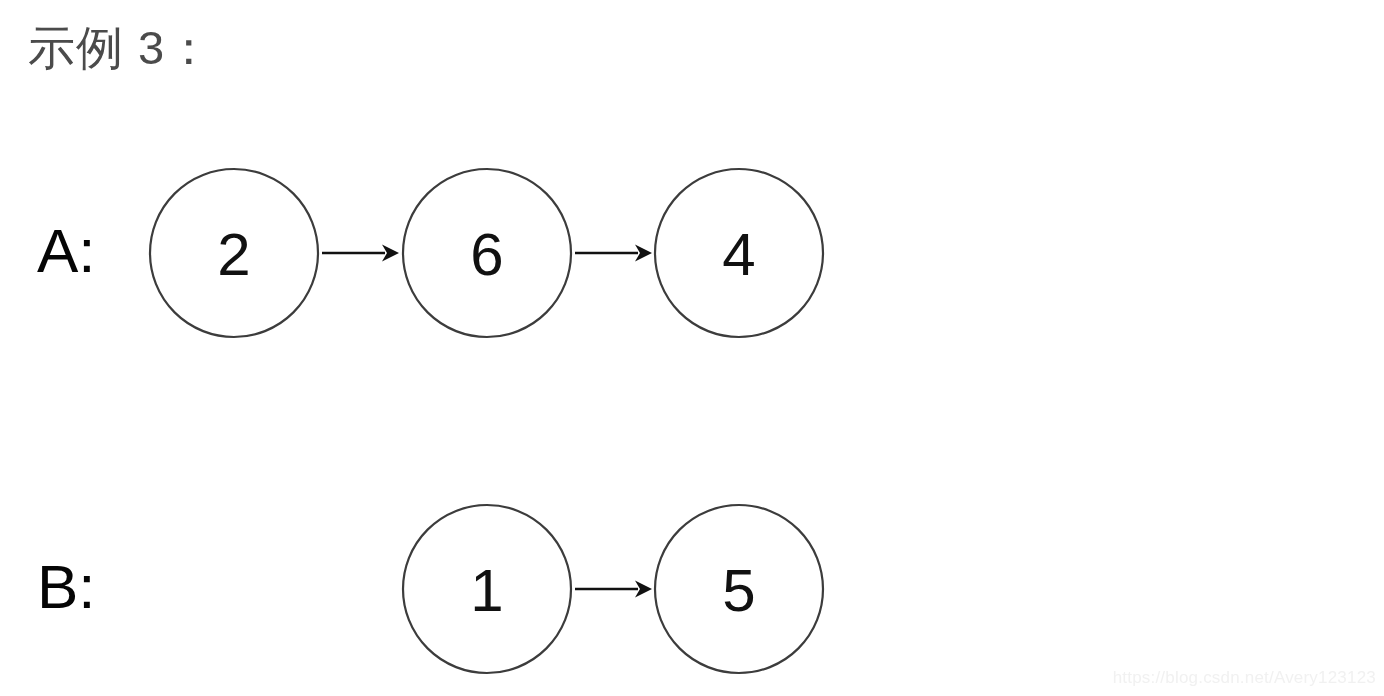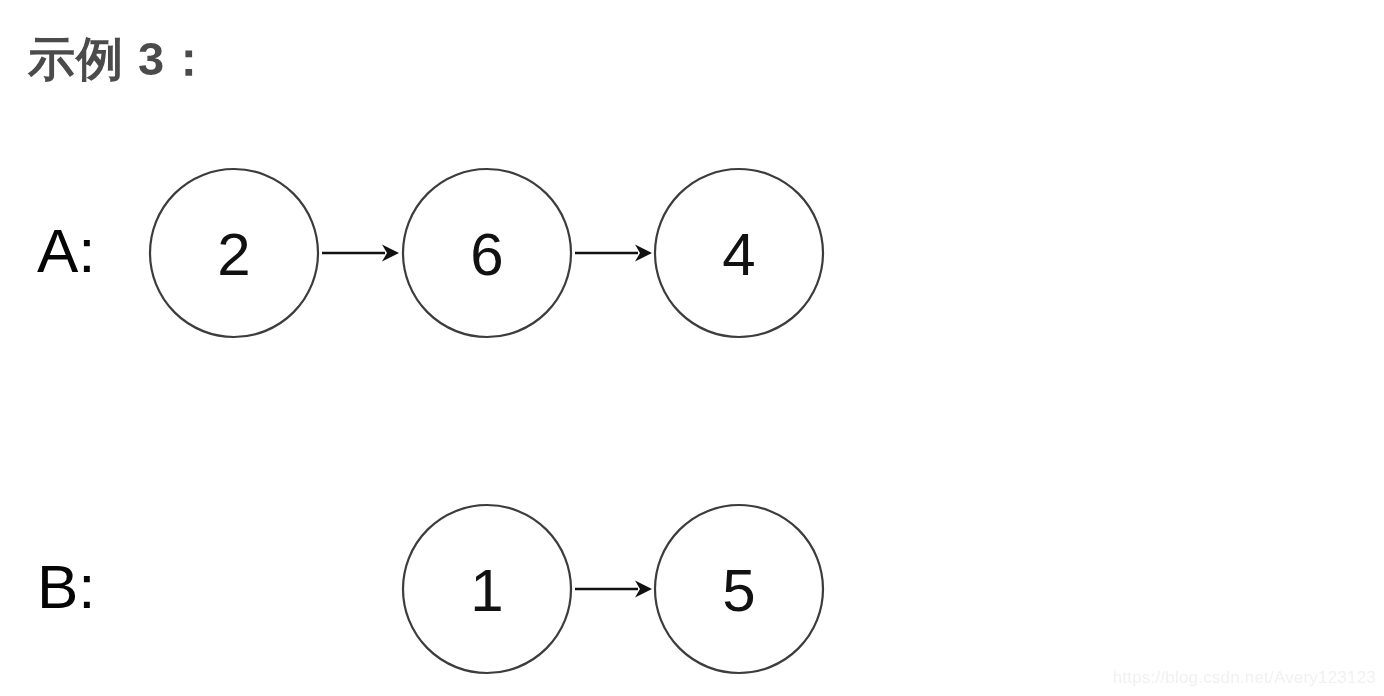--- a/index.html
+++ b/index.html
@@ -21,23 +21,23 @@
     left: 0;
     top: 0;
     width: 1384px;
     height: 696px;
   }
 
   
   .title {
     position: absolute;
     left: 28px;
-    top: 31px;
+    top: 20px;
     font-size: 47px;
-    font-weight: bold;
+    font-weight: normal;
     color: #4b4b4b;
     letter-spacing: 1px;
     line-height: 1.2;
     white-space: nowrap;
   }
 
   
   .row-label {
     position: absolute;
     font-size: 62px;

